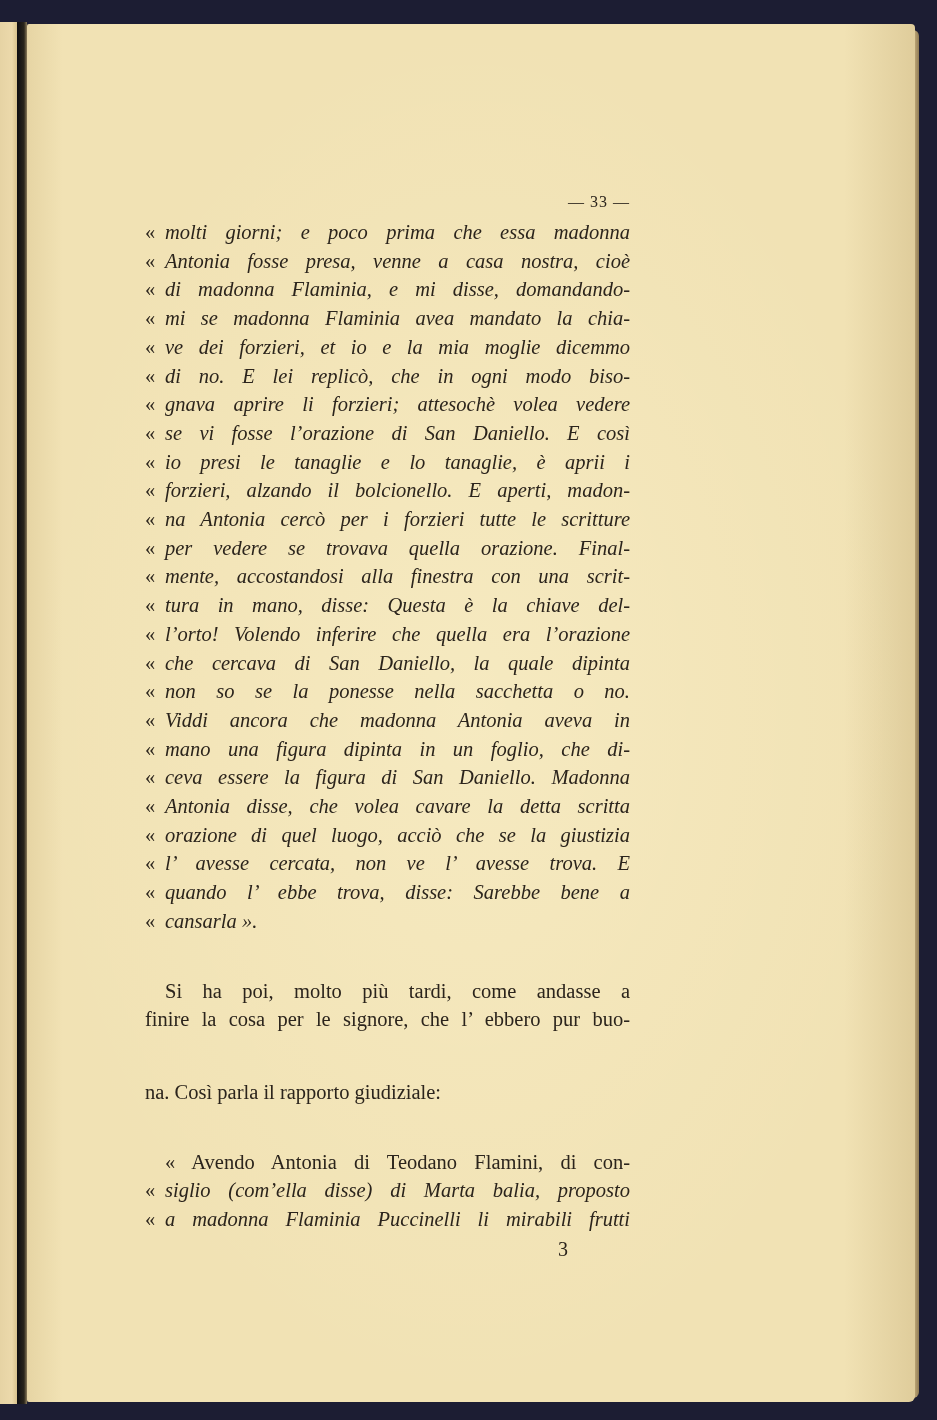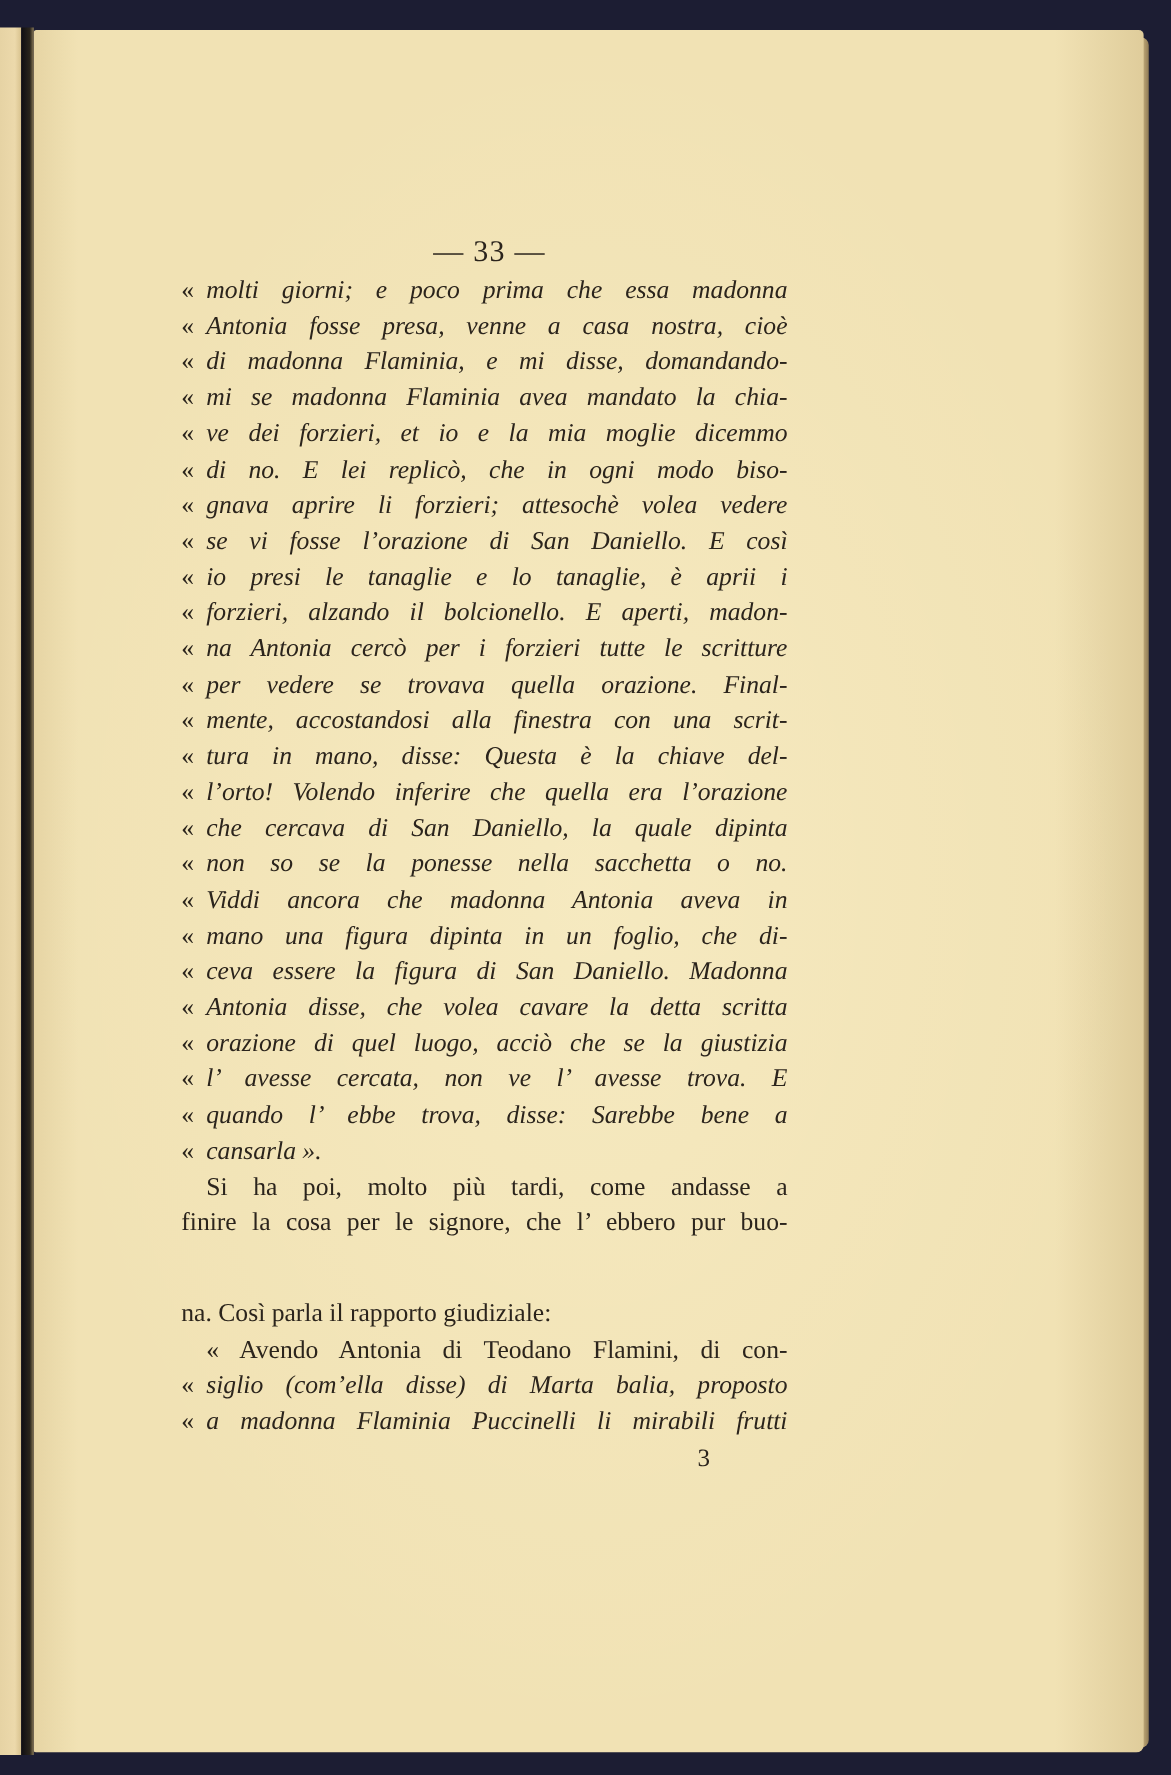--- a/index.html
+++ b/index.html
@@ -27,29 +27,29 @@
   .page-edge {
     position:absolute; left:905px; top:30px; width:14px; height:1368px;
     background:linear-gradient(90deg,#d9c08c 0%,#b59c6c 40%,#cbb380 60%,#8f7b55 100%);
     border-radius:0 6px 6px 0;
   }
   .text-block {
     position:absolute; left:145px; top:186px; width:485px;
     color:#2b241c; font-size:20.5px; line-height:28.7px;
   }
   .header {
-    text-align:center; height:32px; line-height:32px; font-size:24px;
+    text-align:right; height:32px; line-height:32px; font-size:16px;
     letter-spacing:1px; margin-left:8px;
   }
   .line { display:flex; white-space:nowrap; }
   .line .q { width:20px; flex:0 0 20px; }
   .line .t { flex:1; text-align:justify; text-align-last:justify;font-style:italic; }
   .line.last .t { text-align-last:left; }
   .para { white-space:nowrap; text-align:justify; text-align-last:justify; }
-  .para.indent { padding-left:20px; }
+  .para.indent { padding-left:20px;margin-top:41px; }
   .para.last { text-align-last:left;margin-top:44px; }
   .signature {
     text-align:right; padding-right:62px; height:30px; line-height:30px; font-size:20px;
   }
 </style>
 </head>
 <body>
 
 <div class="left-page"></div>
 <div class="gutter"></div>

